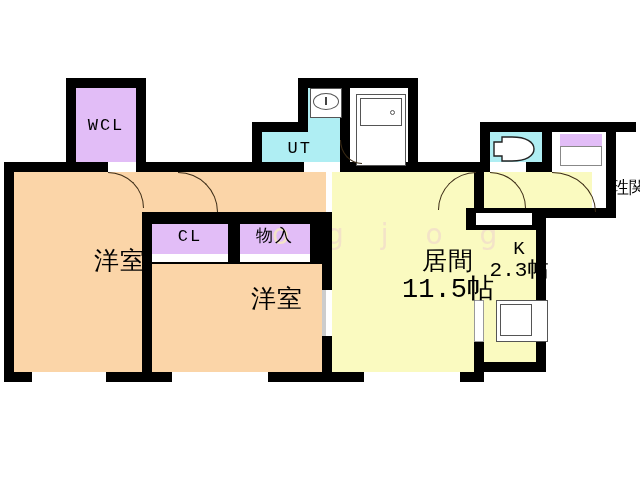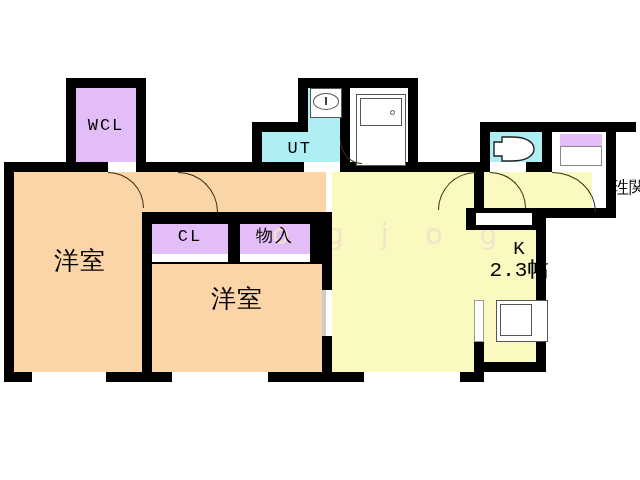--- a/index.html
+++ b/index.html
@@ -42,20 +42,21 @@
     white-space: nowrap;
     line-height: 1.05;
     font-family: Liberation Mono, monospace;
   }
   .label .big {
     display: block;
   }
   .lbl-room {
     font-size: 25px;
     letter-spacing: 1px;
+    margin-left: 40px;
   }
   .lbl-room .num {
     font-size: 27px;
     letter-spacing: 0px;
   }
   .lbl-sm {
     font-size: 17px;
     letter-spacing: 2px;
   }
   .lbl-k {
@@ -237,20 +238,22 @@
 
   <div class="label lbl-room" style="left:14px; top:250px; width:132px;">
     <span class="big">洋室</span>
   </div>
 
   <div class="label lbl-room" style="left:152px; top:288px; width:170px;">
     <span class="big">洋室</span>
   </div>
 
   <div class="label lbl-room" style="left:332px; top:250px; width:152px;">
+    <span class="big">居間</span>
+    <span class="big num">11.5帖</span>
   </div>
 
   <div class="label lbl-k" style="left:484px; top:240px; width:70px;">
     <span class="big">K</span>
     <span class="big num">2.3帖</span>
   </div>
 
 </div>
 
 </body></html>

